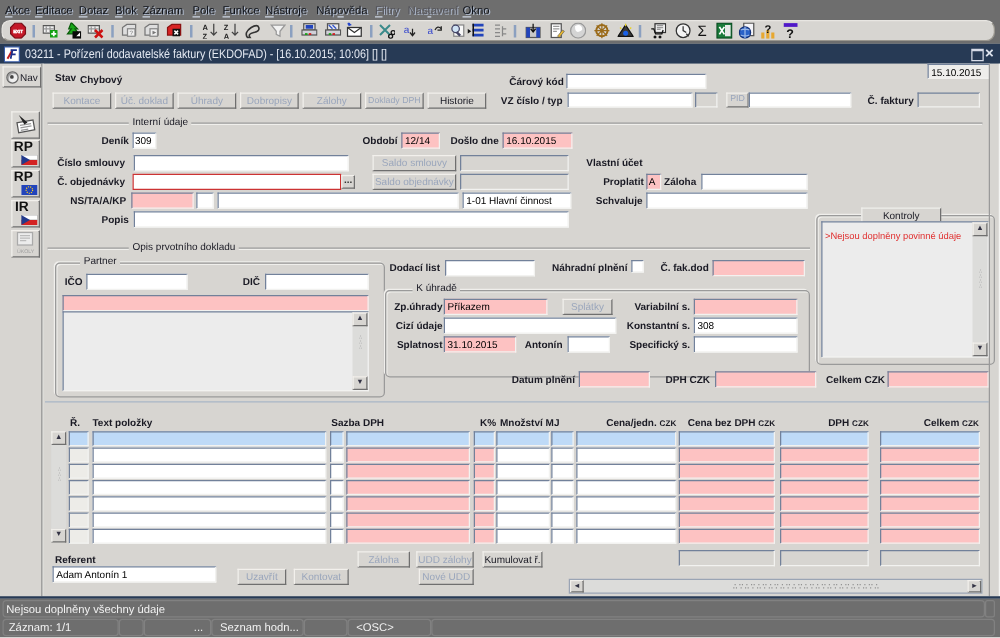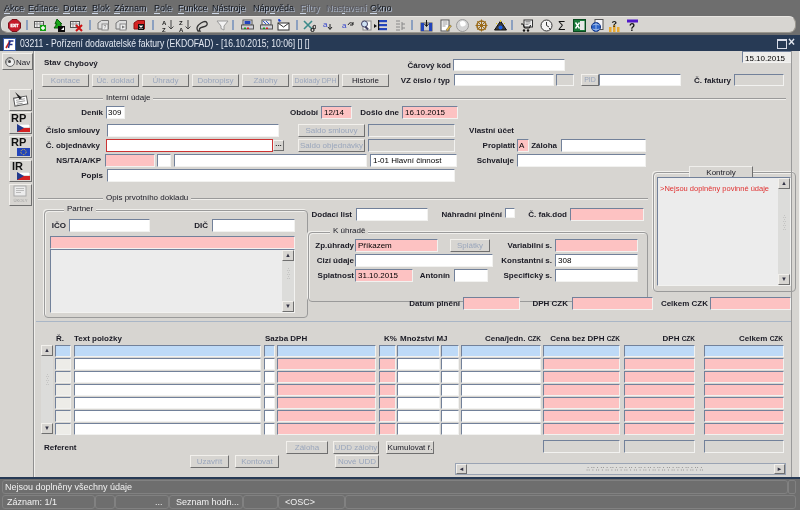--- a/index.html
+++ b/index.html
@@ -446,20 +446,21 @@
     <div style="position:absolute;left:624px;top:423px;width:71px;box-sizing:border-box;height:12px;background:#FDC2C2;border:1px solid;border-color:#72819a #f2f2f0 #f2f2f0 #72819a"></div>
     <div style="position:absolute;left:704px;top:423px;width:80px;box-sizing:border-box;height:12px;background:#FDC2C2;border:1px solid;border-color:#72819a #f2f2f0 #f2f2f0 #72819a"></div>
 <div class="sb" style="left:41px;top:345px">▲</div>
 <div class="sb" style="left:41px;top:423px">▼</div>
 <div class="abs" style="left:41px;top:356px;width:12px;height:67px;background:#dcdcda"></div>
 <div class="abs" style="left:43px;top:374px;width:9px;color:#aaa;font:5px 'Liberation Mono',monospace;line-height:4px;text-align:center">∴<br>∴<br>∴</div>
 <div class="inp gray" style="left:543px;top:440px;width:77px"></div>
 <div class="inp gray" style="left:624px;top:440px;width:71px"></div>
 <div class="inp gray" style="left:704px;top:440px;width:80px"></div>
 <div class="lbl l" style="left:44px;top:443px;width:80px">Referent</div>
+<div class="inp" style="left:42px;top:453px;width:131px">Adam Antonín 1</div>
 <div class="btn dis" style="left:190px;top:455px;width:39px">Uzavřít</div>
 <div class="btn dis" style="left:235px;top:455px;width:44px">Kontovat</div>
 <div class="btn dis" style="left:286px;top:441px;width:42px">Záloha</div>
 <div class="btn dis" style="left:333px;top:441px;width:46px">UDD zálohy</div>
 <div class="btn" style="left:386px;top:441px;width:48px">Kumulovat ř.</div>
 <div class="btn dis" style="left:335px;top:455px;width:44px">Nové UDD</div>
 <div class="abs" style="left:455px;top:463px;width:331px;height:12px;background:#dcdcda;border:1px solid #9aa4b4;box-sizing:border-box"></div>
 <div class="sb" style="left:456px;top:464px;width:11px;height:10px;line-height:8px">◄</div>
 <div class="sb" style="left:774px;top:464px;width:11px;height:10px;line-height:8px">►</div>
 <div class="abs" style="left:545px;top:465px;width:200px;color:#8f8f8f;font:7px 'Liberation Mono',monospace;letter-spacing:0.5px;text-align:center">∴∵∴∵∴∵∴∵∴∵∴∵∴∵∴∵∴∵∴∵∴∵∴∵∴</div>

